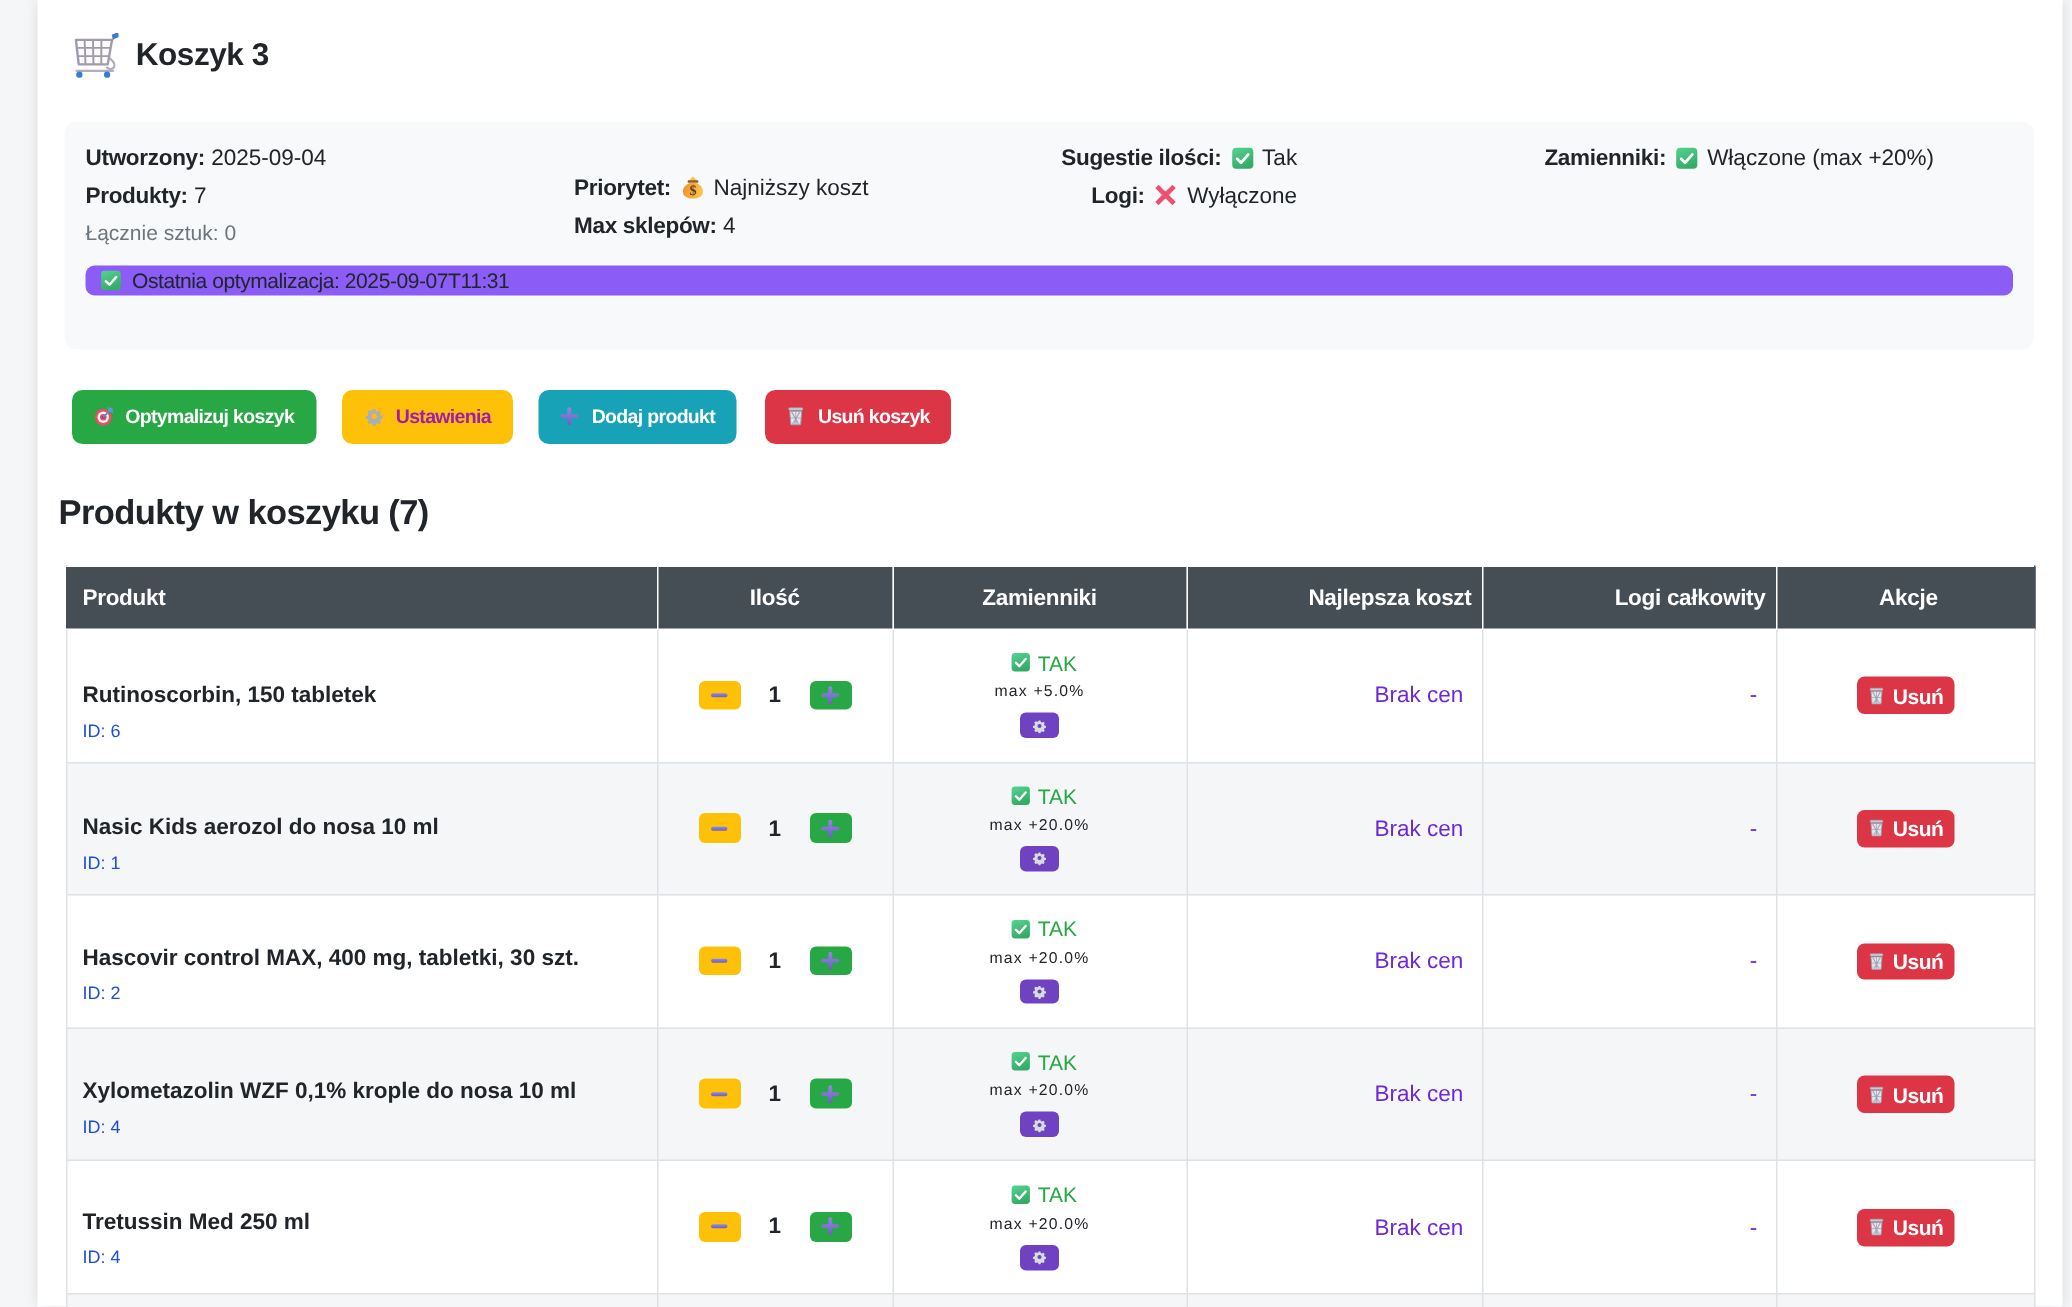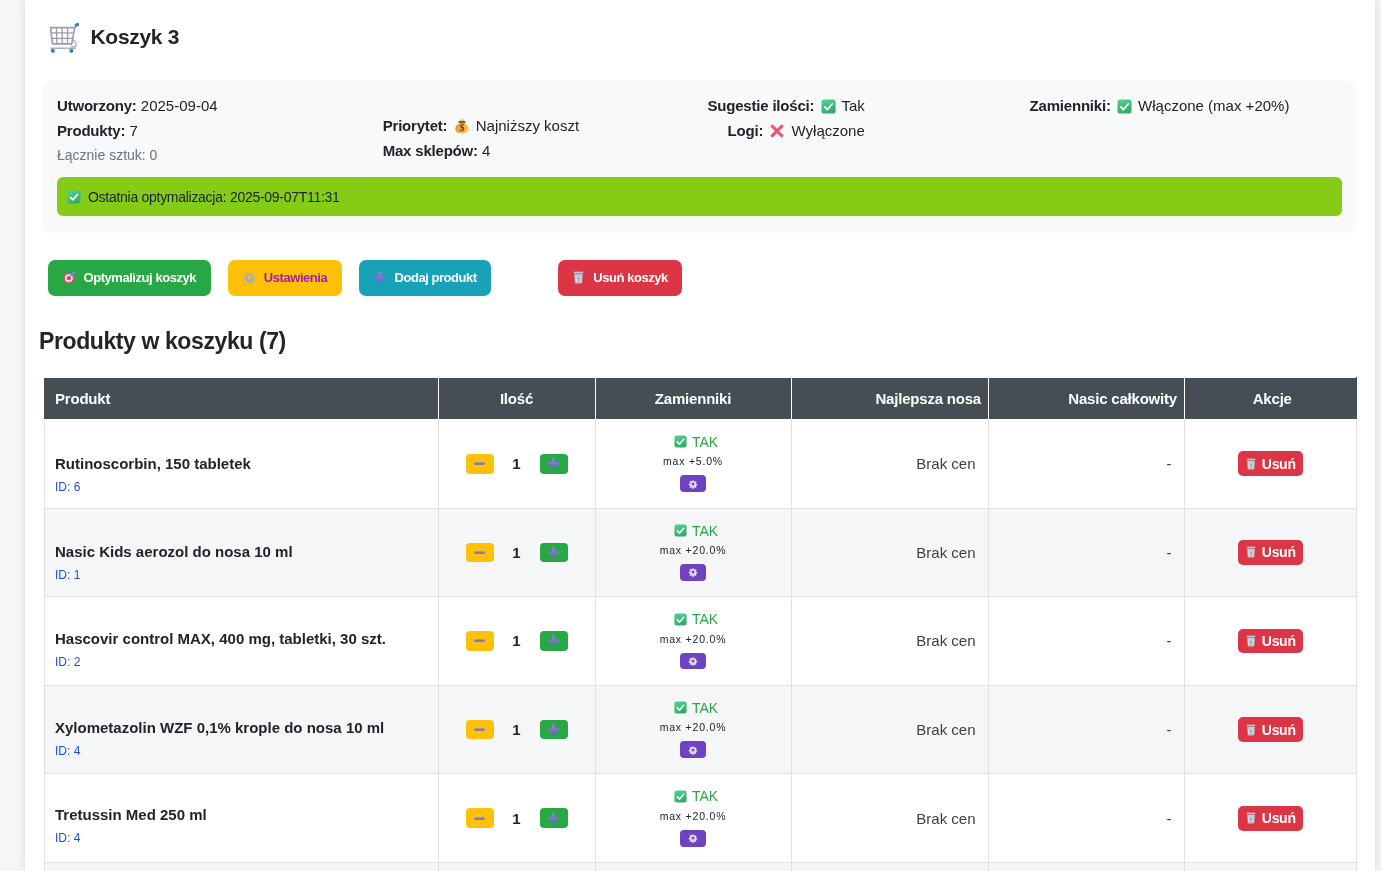--- a/index.html
+++ b/index.html
@@ -34,38 +34,38 @@
   .panel .col.c1 { left: 0; }
   .panel .col.c2 { left: 325.7px; margin-top: 20px; }
   .panel .col.c3 { left: 650.5px; text-align: right; }
   .panel .col.c4 { left: 972.6px; }
   .panel .col .ln { line-height: 24.6px; font-size: 15px; }
   .panel .col .ln b { font-weight: bold; letter-spacing: -0.2px; }
   .muted { color: #6c757d; }
   .em { display: inline-flex; vertical-align: -3px; }
   .panel .cols .em { margin: 0 2px; }
   .alert {
-    position: absolute; left: 14px; top: 96px; width: 1285px; height: 39px;
-    background: #84cc16; border-radius: 6px;
+    position: absolute; left: 14px; top: 96px; width: 1285px; height: 20px;
+    background: #8b5cf6; border-radius: 6px;
     display: flex; align-items: center; padding-left: 10px;
     font-size: 14px; letter-spacing: -0.28px;
   }
   .alert .em { margin-right: 7px; vertical-align: 0; }
   .btnrow { position: absolute; left: 23px; top: 260px; display: flex; }
   .btn {
     height: 35.5px; border-radius: 7px; border: none;
     display: inline-flex; align-items: center; justify-content: center;
     font-size: 13px; font-weight: bold; font-family: inherit; letter-spacing: -0.45px;
     padding: 0 14.5px; color: #fff; gap: 8px; white-space: nowrap;
   }
   .btn .em { vertical-align: 0; }
   .btn-success { background: #28a745; margin-right: 17.8px; }
   .btn-warning { background: #ffc107; color: #a21caf; margin-right: 17.2px; }
   .btn-info    { background: #17a2b8; margin-right: 18.6px; }
-  .btn-danger  { background: #dc3545; margin-left: 48px; }
+  .btn-danger  { background: #dc3545; }
   h2.sub {
     margin: 0; position: absolute; left: 14px; top: 327.5px;
     font-size: 23px; font-weight: bold; letter-spacing: -0.4px; line-height: 27px;
     white-space: nowrap;
   }
   table.grid {
     position: absolute; left: 18.5px; top: 377px;
     width: 1312.5px;
     border-collapse: collapse; table-layout: fixed;
     font-size: 15px;
@@ -105,21 +105,21 @@
   .qbtn.plus { background: #28a745; }
   .qnum { font-weight: bold; font-size: 15px; width: 46px; text-align: center; }
   td.zam { text-align: center; }
   td.zam .tak { color: #28a745; font-size: 14px; display: flex; justify-content: center; align-items: center; gap: 5px; height: 17px; position: relative; left: 3px; }
   td.zam .mx { font-size: 10.5px; line-height: 13px; margin-top: 5px; letter-spacing: 0.8px; }
   .gearbtn {
     margin-top: 7px; margin-bottom: 2px;
     width: 26px; height: 16.7px; border-radius: 4px; border: none; padding: 0;
     background: #6f42c1; display: inline-flex; align-items: center; justify-content: center;
   }
-  td.price { text-align: right; color: #404040; padding-right: 10.5px; }
+  td.price { text-align: right; color: #6d28d9; padding-right: 10.5px; }
   td.akcje { text-align: center; }
   .delbtn {
     width: 65.3px; height: 24.7px; border-radius: 5px; border: none; padding: 0;
     background: #dc3545; color: #fff; font-size: 14px; font-weight: bold; letter-spacing: -0.3px;
     display: inline-flex; align-items: center; justify-content: center; gap: 5px;
     font-family: inherit;
   }
 </style>
 </head>
 <body>
@@ -258,22 +258,22 @@
         <col class="c3">
         <col class="c4">
         <col class="c5">
         <col class="c6">
       </colgroup>
     <thead>
       <tr>
         <th class="first">Produkt</th>
           <th>Ilość</th>
           <th>Zamienniki</th>
-        <th class="r">Najlepsza nosa</th>
-          <th class="r">Nasic całkowity</th>
+        <th class="r">Najlepsza koszt</th>
+          <th class="r">Logi całkowity</th>
           <th class="last">Akcje</th>
       </tr>
     </thead>
     <tbody>
   <tr class="">
     <td class="prod">
             <div class="nm">Rutinoscorbin, 150 tabletek</div>
             <div class="id">ID: 6</div>
           </td>
     <td class="qty"><span class="qtywrap">

